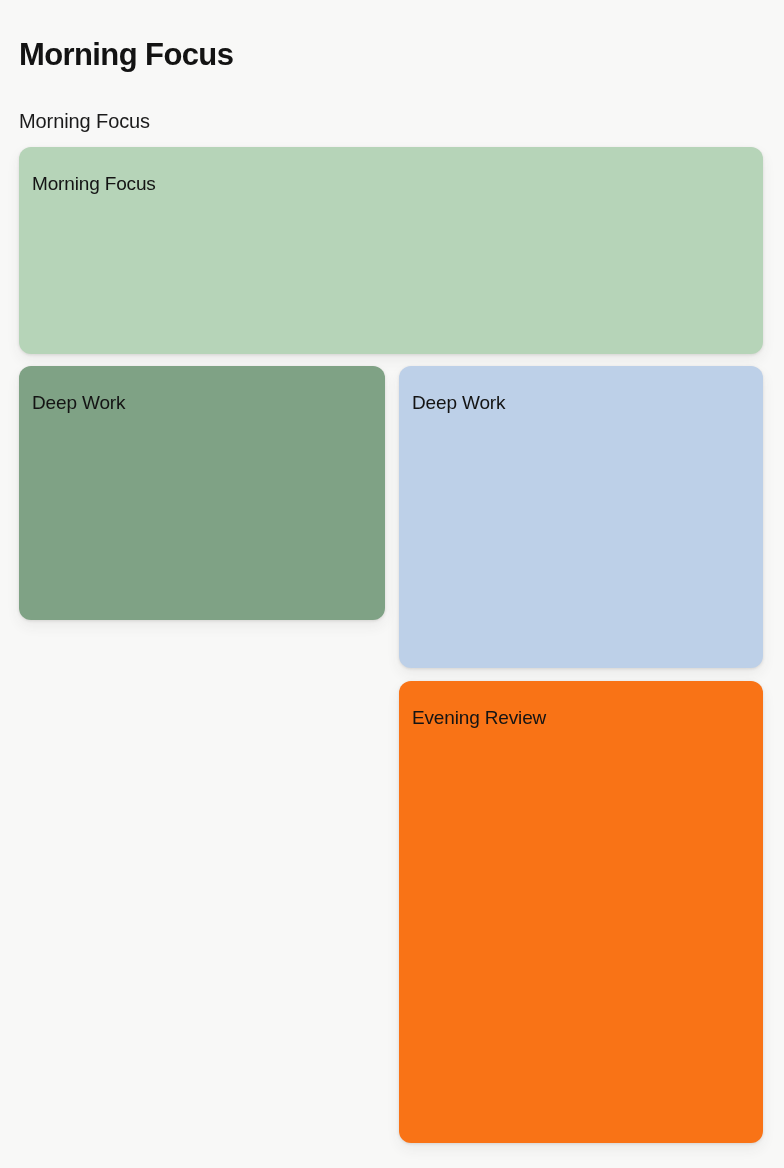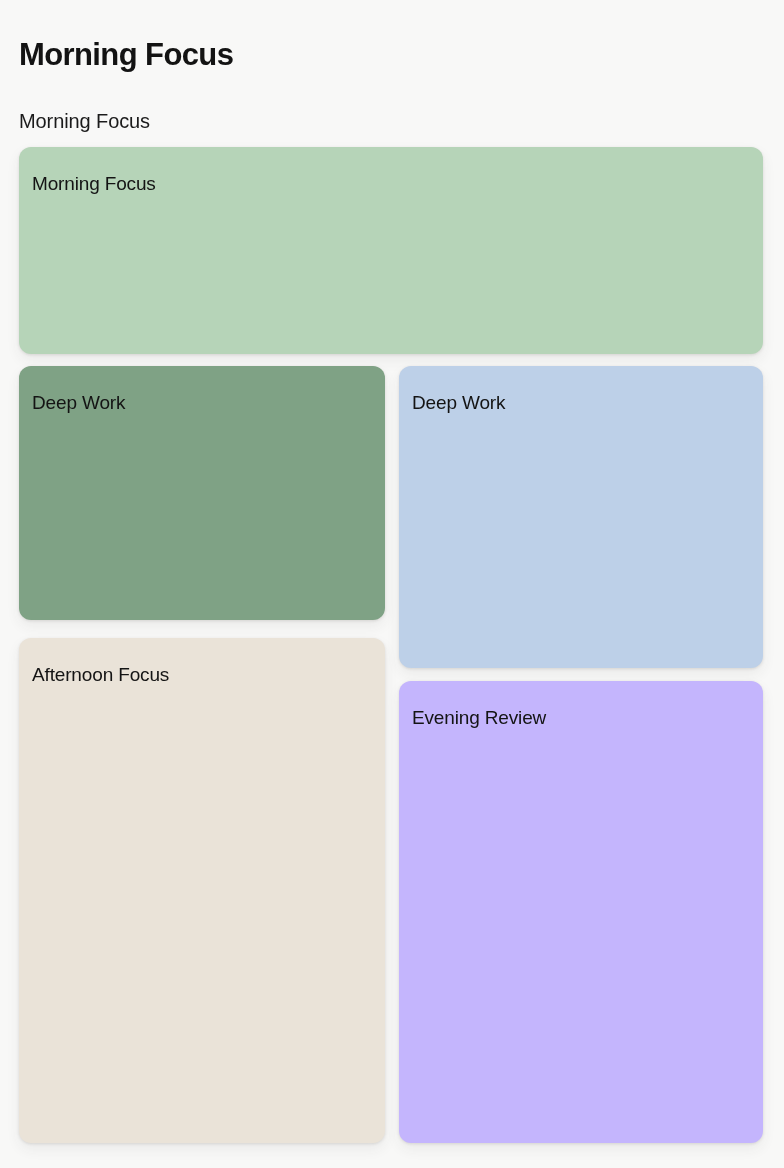--- a/index.html
+++ b/index.html
@@ -116,21 +116,18 @@
   </div>
 
   <div class="card card-left-a" style="background: rgb(127, 162, 133);">
     <span class="card-label">Deep Work</span>
   </div>
 
   <div class="card card-right-a" style="background: rgb(189, 208, 232);">
     <span class="card-label">Deep Work</span>
   </div>
 
-  <div class="card card-left-b" style="background: rgb(234, 227, 216);">
-    <span class="card-label">Afternoon Focus</span>
-  </div>
 
-  <div class="card card-right-b" style="background: #c4b5fd;">
+  <div class="card card-right-b" style="background: #f97316;">
     <span class="card-label">Evening Review</span>
   </div>
 
 </div>
 
 </body></html>

